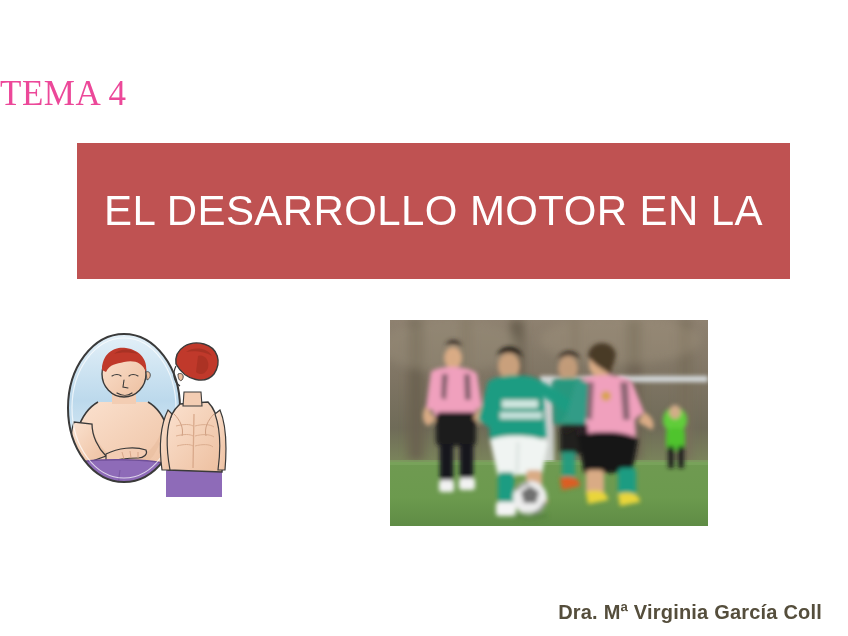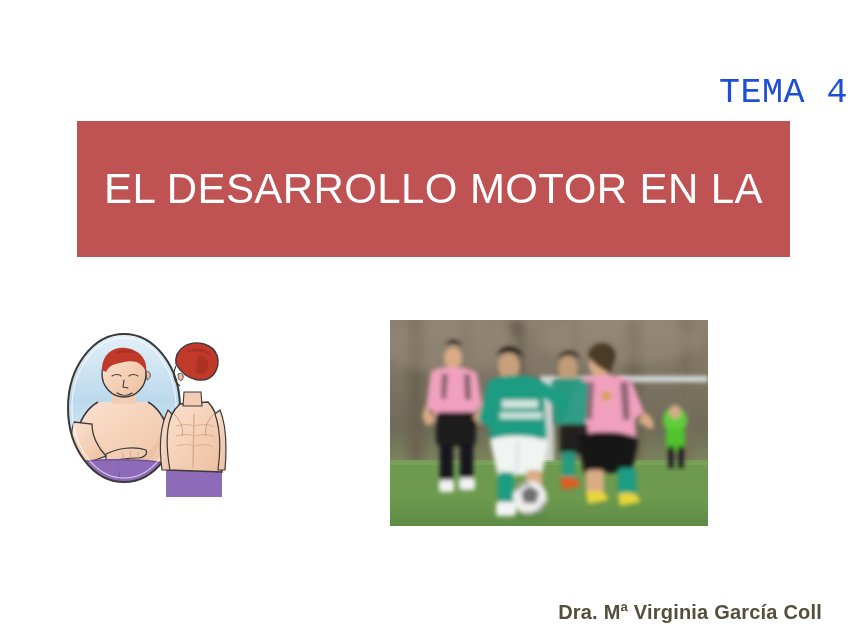--- a/index.html
+++ b/index.html
@@ -21,34 +21,34 @@
     inset: 0;
     background: #ffffff;
   }
 
   
   .kicker {
     position: absolute;
     left: 0;
     right: 0;
     top: 76px;
-    text-align: right;
-    font-family: Liberation Mono, monospace;
+    text-align: left;
+    font-family: Liberation Serif, serif;
     font-size: 35px;
     font-weight: 400;
     letter-spacing: 0.5px;
-    color: #1d4ed8;
+    color: #ec4899;
     line-height: 1;
   }
 
   
   .title-banner {
     position: absolute;
     left: 77px;
-    top: 121px;
+    top: 143px;
     width: 713px;
     height: 136px;
     background: #bf5252;
     box-sizing: border-box;
     display: flex;
     flex-direction: column;
     align-items: flex-end;
     justify-content: center;
   }
   .title-line {

